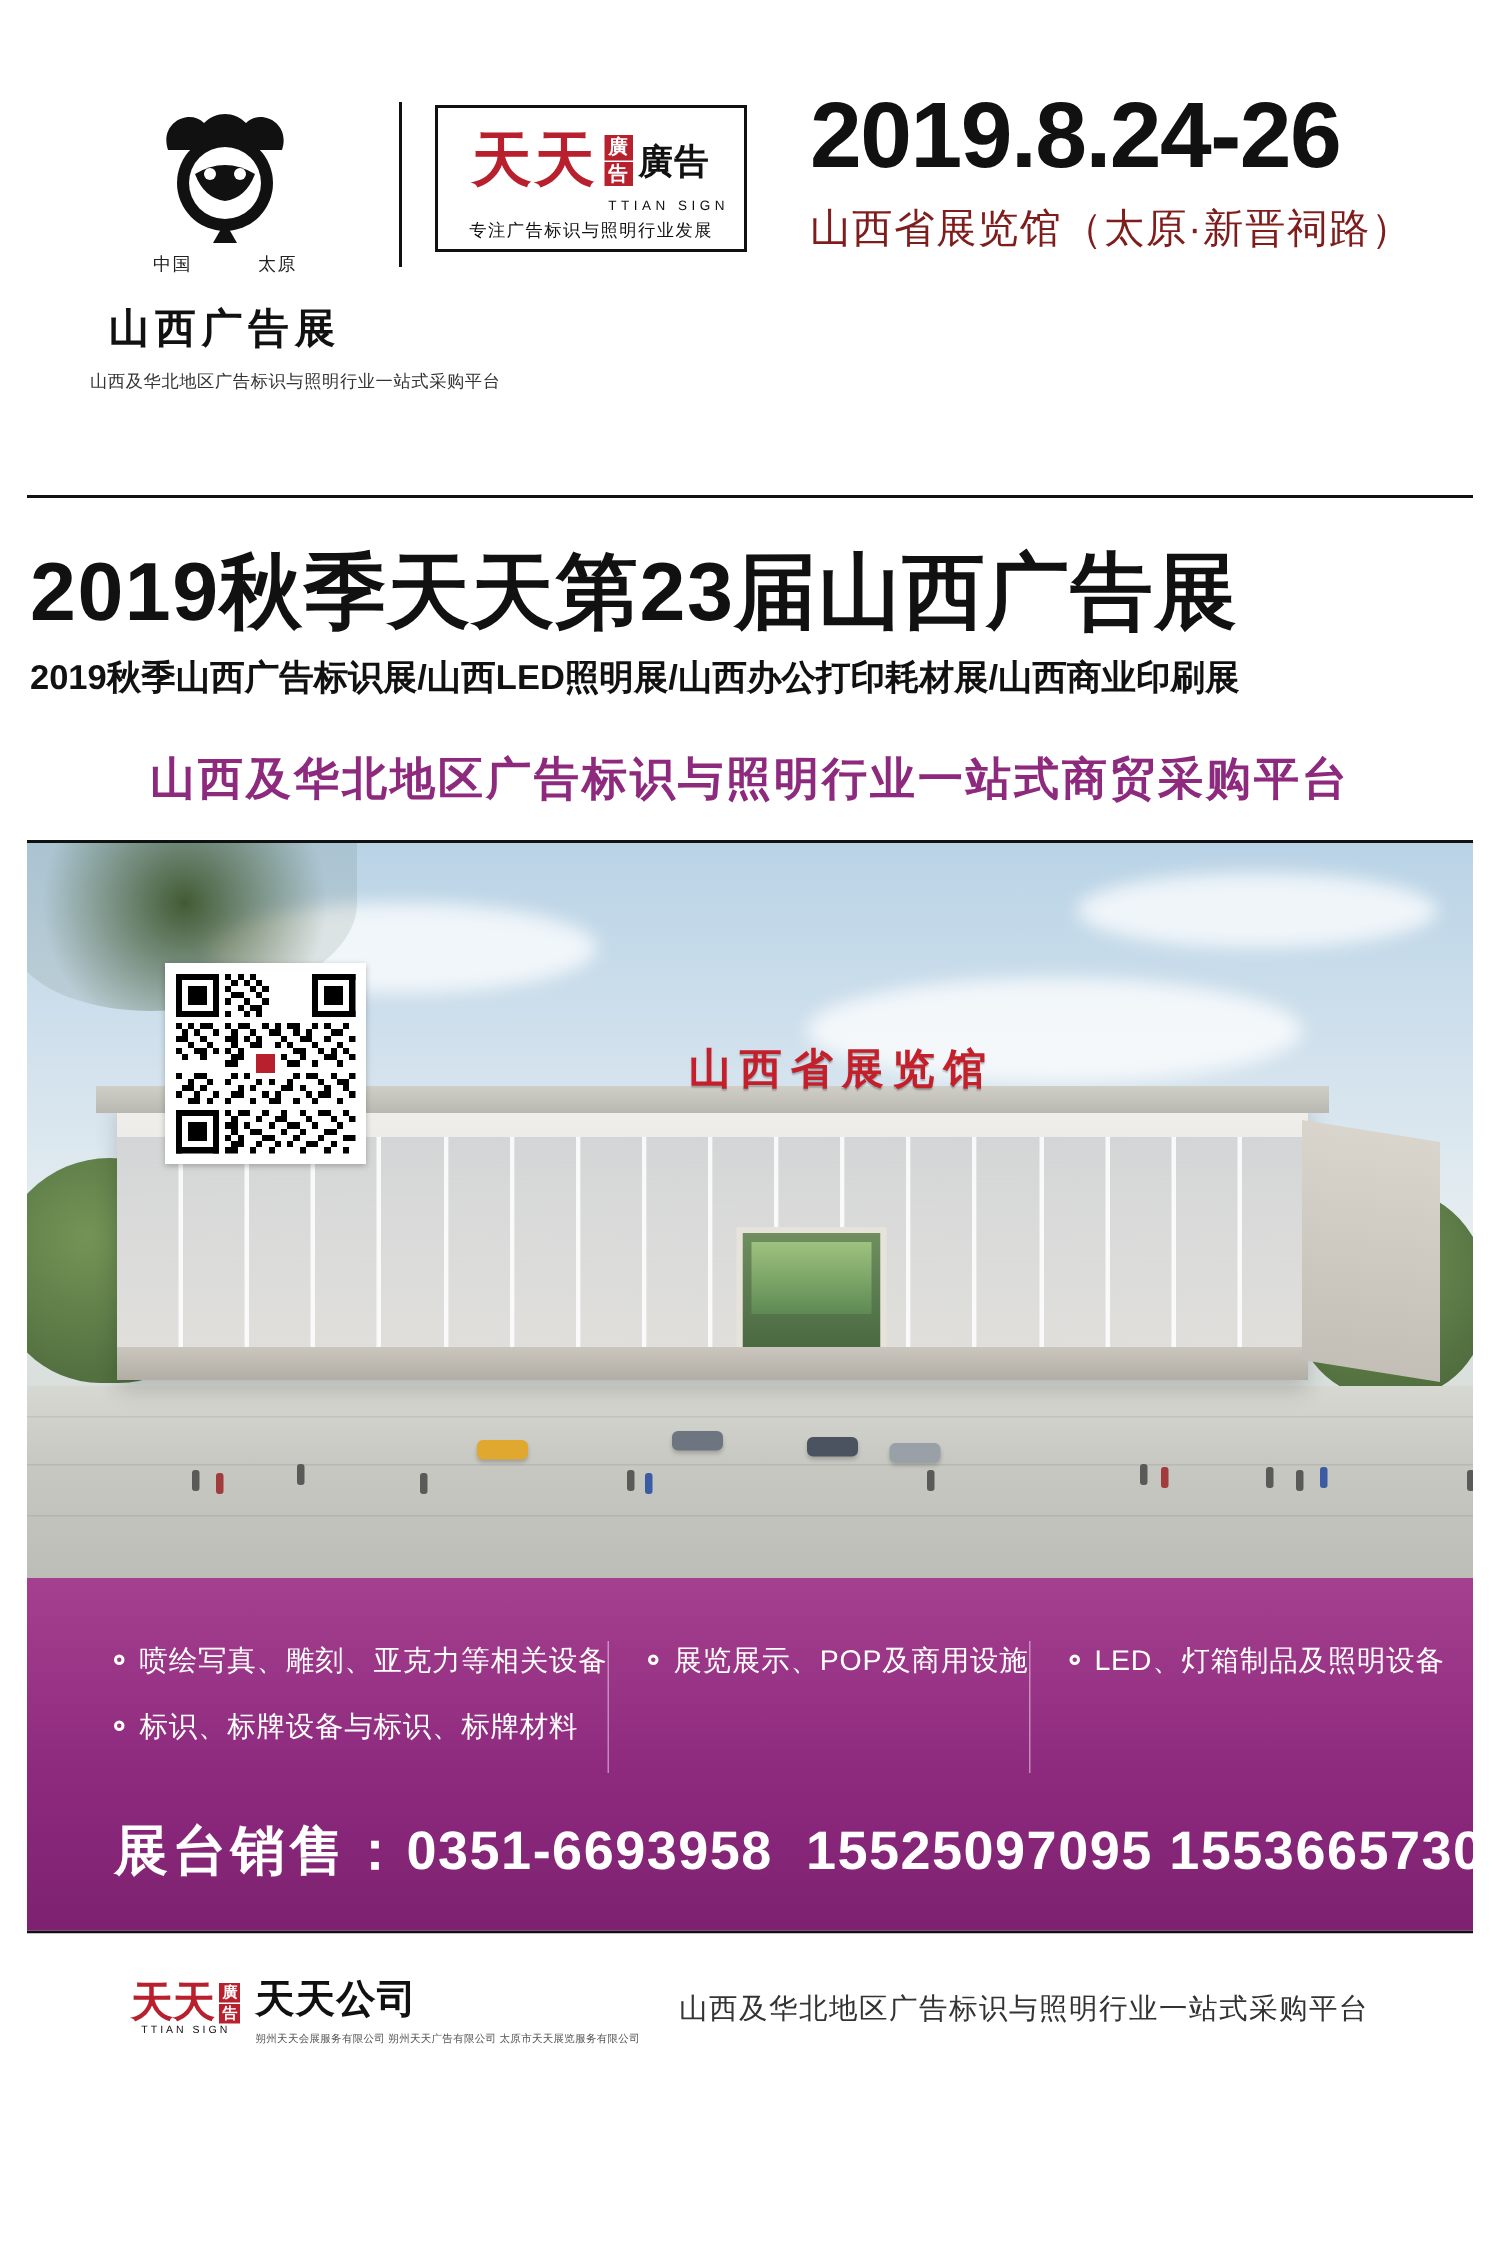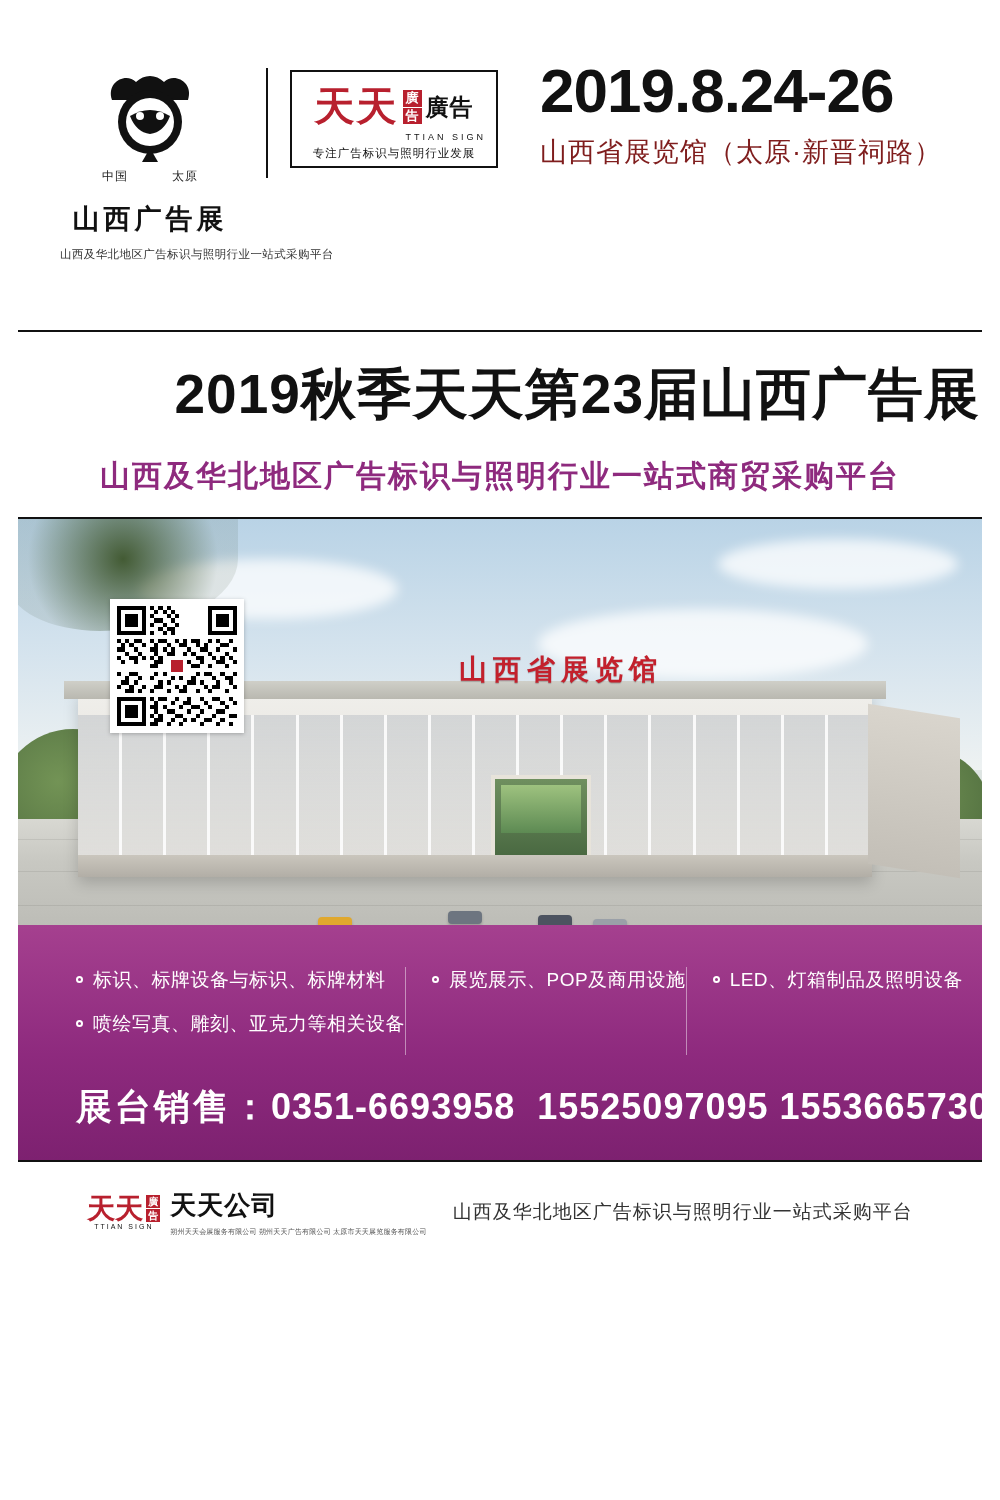--- a/index.html
+++ b/index.html
@@ -154,21 +154,21 @@
     letter-spacing: 1px;
   }
 
   
   .rule {
     height: 2px;
     background: #111;
     margin: 0 18px;
   }
   .title-band {
-    text-align: right;
+    text-align: left;
     padding: 34px 20px 16px 20px;
   }
   .main-title {
     font-size: 55px;
     font-weight: bold;
     letter-spacing: 1px;
     color: #111;
     line-height: 1.05;
   }
   .sub-title {
@@ -186,21 +186,21 @@
   .purple-text {
     font-size: 30px;
     font-weight: bold;
     color: #8e2a7e;
     letter-spacing: 2px;
   }
 
   
   .photo {
     position: relative;
-    height: 406px;
+    height: 490px;
     margin: 0 18px;
     overflow: hidden;
     background: linear-gradient(#cfe0ec 0%, #e7eef2 45%, #dfe6e4 60%, #cdd2cd 100%);
   }
   .sky {
     position: absolute; left:0; top:0; right:0; height: 62%;
     background: linear-gradient(#b9d3e6 0%, #d6e4ee 55%, #eef2f2 100%);
   }
   .cloud {
     position: absolute;
@@ -427,20 +427,21 @@
     <div class="header-right">
       <div class="date-line">2019.8.24-26</div>
       <div class="venue-line">山西省展览馆（太原·新晋祠路）</div>
     </div>
   </div>
 
   <div class="rule"></div>
 
   <div class="title-band">
     <div class="main-title">2019秋季天天第23届山西广告展</div>
+    <div class="sub-title">2019秋季山西广告标识展/山西LED照明展/山西办公打印耗材展/山西商业印刷展</div>
   </div>
   <div class="purple-band">
     <div class="purple-text">山西及华北地区广告标识与照明行业一站式商贸采购平台</div>
   </div>
 
   <div class="rule"></div>
 
   <div class="photo">
     <div class="sky"></div>
     <div class="cloud" style="left:120px;top:40px;width:260px;height:60px;"></div>
@@ -694,25 +695,25 @@
         <rect x="13" y="13" width="3" height="3" fill="#b8202e"></rect>
       </svg>
     </div>
   </div>
 
   <div class="cat-band">
     <div class="cat-cols">
       <div class="cat-col">
         <div class="cat-item">
           <span class="dot"></span>
-          <span>标识、标牌设备与标识、标牌材料</span>
+          <span>喷绘写真、雕刻、亚克力等相关设备</span>
         </div>
         <div class="cat-item">
           <span class="dot"></span>
-          <span>喷绘写真、雕刻、亚克力等相关设备</span>
+          <span>标识、标牌设备与标识、标牌材料</span>
         </div>
       </div>
       <div class="cat-col">
         <div class="cat-item">
           <span class="dot"></span>
           <span>展览展示、POP及商用设施</span>
         </div>
       </div>
       <div class="cat-col">
         <div class="cat-item">

